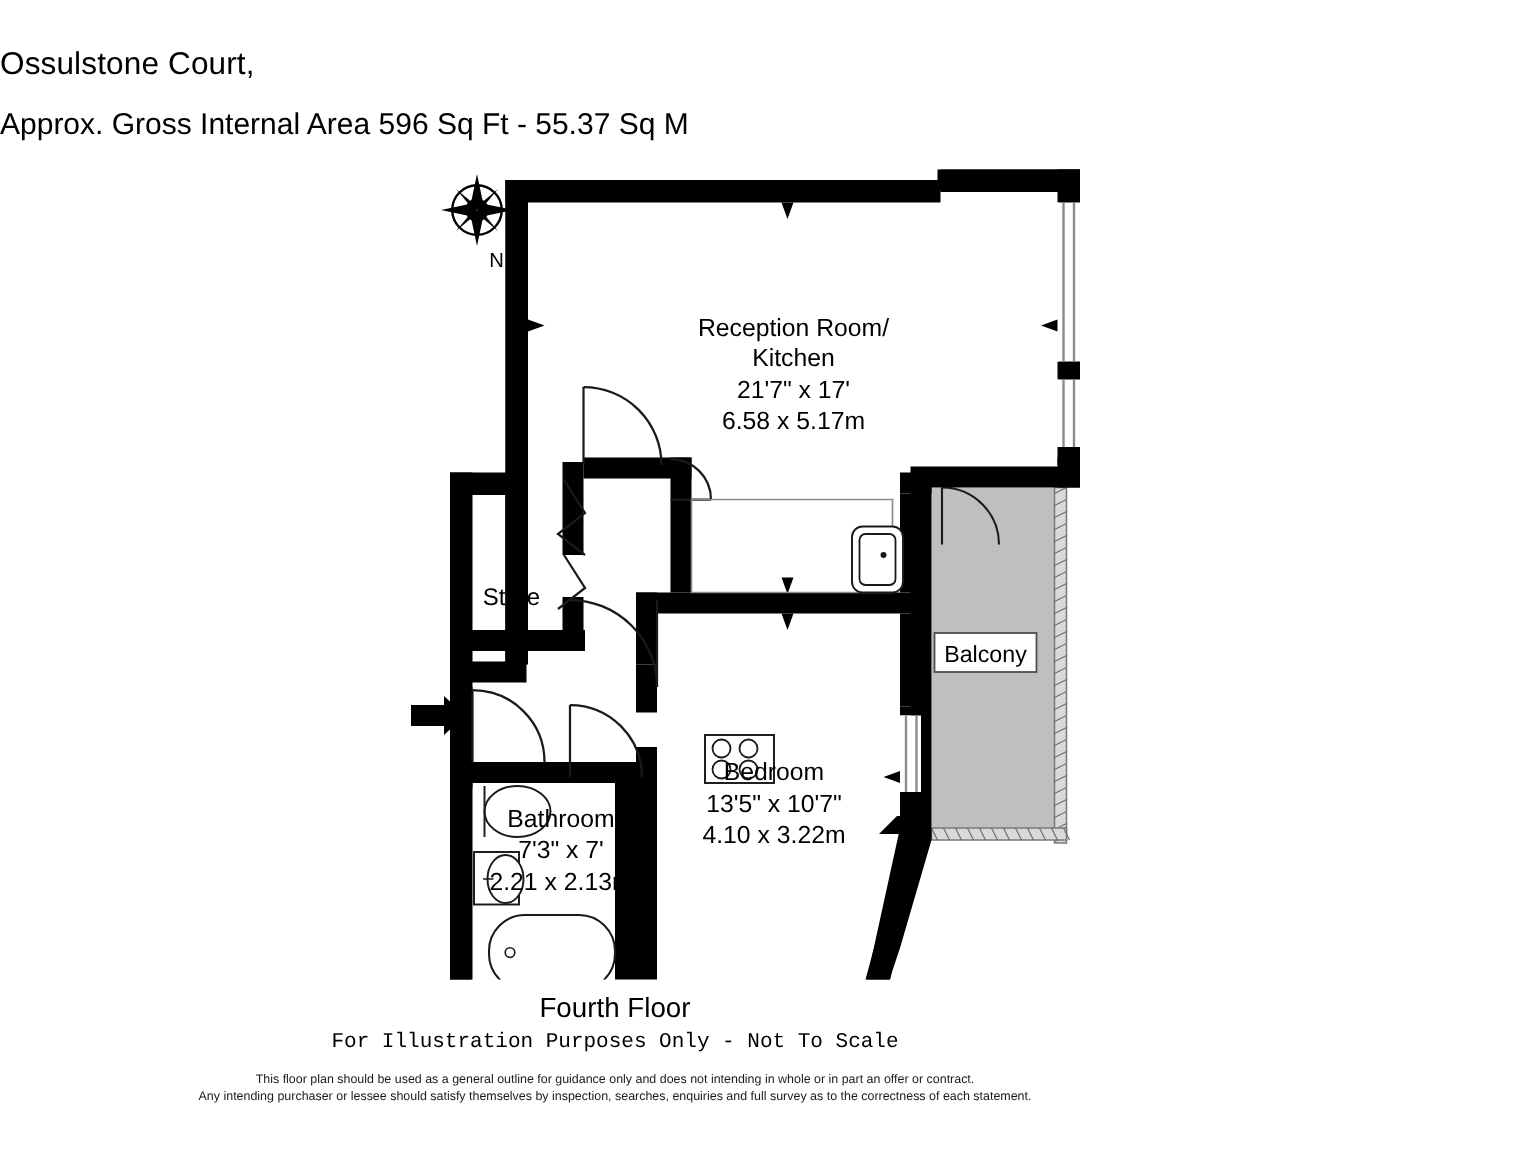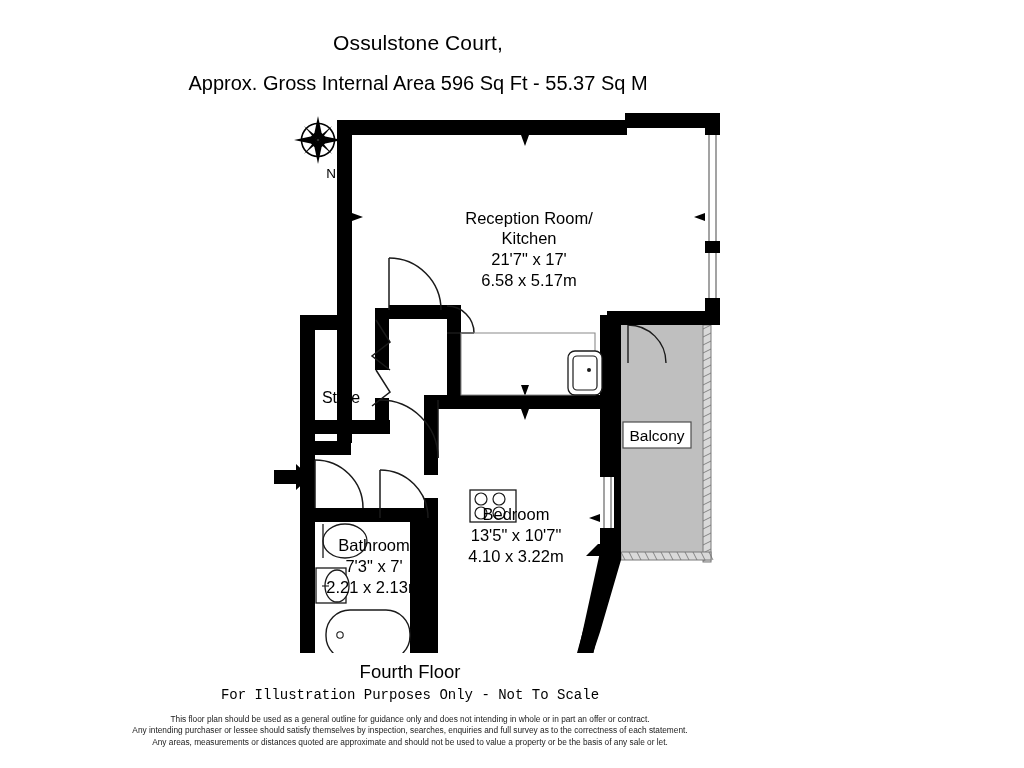--- a/index.html
+++ b/index.html
@@ -22,21 +22,21 @@
     height: 768px;
     background: #ffffff;
   }
 
   
   .title-block {
     position: absolute;
     left: 0;
     top: 30px;
     width: 836px;
-    text-align: center;
+    text-align: left;
   }
   .title-line-1,
   .title-line-2 {
     font-size: 21px;
     line-height: 26px;
     letter-spacing: 0.1px;
     white-space: nowrap;
   }
   .title-area {
     font-size: 20px;
@@ -366,17 +366,16 @@
       <rect x="300" y="548" width="0" height="0" fill="#000000"></rect>
     </svg>
   </div>
 
   <div class="footer-block">
     <div class="floor-name">Fourth Floor</div>
     <div class="illus-note">For Illustration Purposes Only - Not To Scale</div>
     <div class="disclaimer">
       <div>This floor plan should be used as a general outline for guidance only and does not intending in whole or in part an offer or contract.</div>
       <div>Any intending purchaser or lessee should satisfy themselves by inspection, searches, enquiries and full survey as to the correctness of each statement.</div>
-      <div>Any areas, measurements or distances quoted are approximate and should not be used to value a property or be the basis of any sale or let.</div>
     </div>
   </div>
 
 </div>
 
 </body></html>

